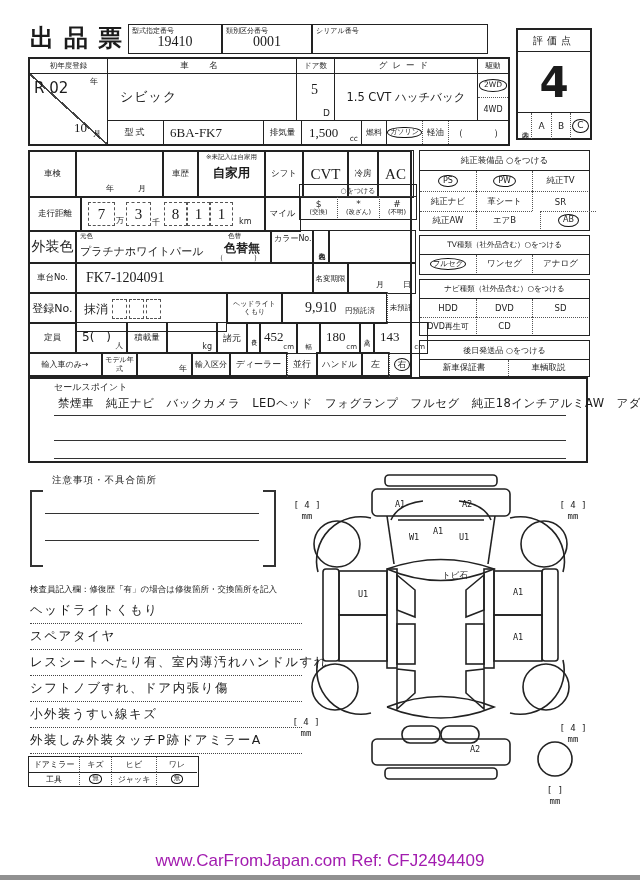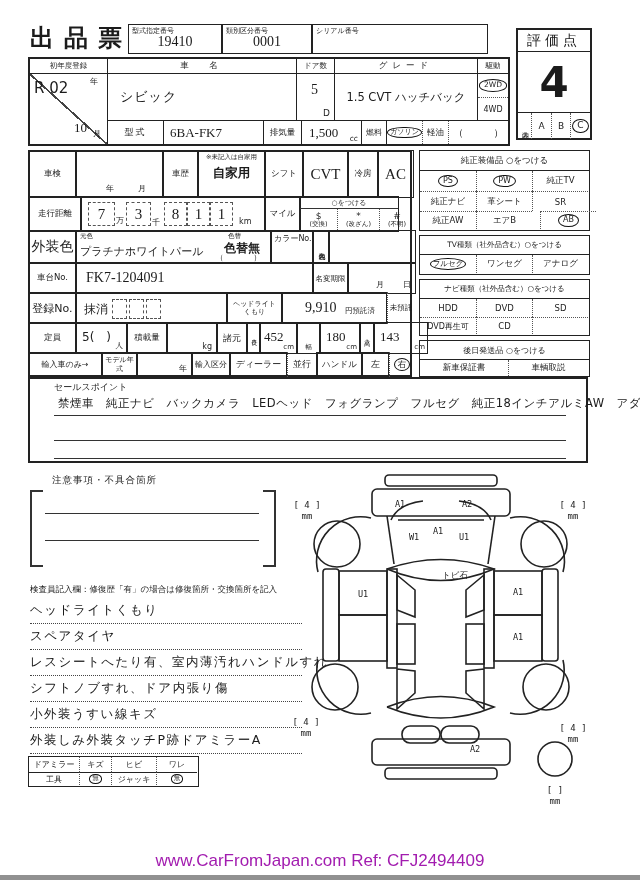--- a/index.html
+++ b/index.html
@@ -33,21 +33,21 @@
   </div>
   <div class="c" style="left:222px;top:24px;width:90px;height:30px">
     <span class="tl">類別区分番号</span>
     <span class="bv mono">0001</span>
   </div>
   <div class="c" style="left:312px;top:24px;width:176px;height:30px">
     <span class="tl">シリアル番号</span>
   </div>
 
   <div class="c b2" style="left:516px;top:28px;width:76px;height:112px">
-    <div class="n fx" style="left:0;top:0;width:72px;height:22px;border-bottom:1.3px solid #222;font-size:14px;letter-spacing:4px">評価点</div>
+    <div class="n fx" style="left:0;top:0;width:72px;height:22px;border-bottom:1.3px solid #222;font-size:10px;letter-spacing:4px">評価点</div>
     <div class="n fx" style="left:0;top:22px;width:72px;height:60px;font-size:42px;font-weight:bold">4</div>
     <div class="n" style="left:0;top:82px;width:72px;height:26px;border-top:1.3px solid #222">
       <div class="n fx vert" style="left:0;top:0;width:14px;height:26px;border-right:1.1px dotted #555;font-size:7px">内装</div>
       <div class="n fx" style="left:14px;top:0;width:19px;height:26px;font-size:9px">A</div>
       <div class="n fx" style="left:33px;top:0;width:19px;height:26px;border-left:1.1px dotted #555;font-size:9px">B</div>
       <div class="n fx" style="left:52px;top:0;width:20px;height:26px;border-left:1.1px dotted #555">
           <span class="circ" style="font-size:9px">C</span>
         </div>
     </div>
   </div>
@@ -114,21 +114,21 @@
       <div class="n dash fx mono" style="left:7px;top:5px;width:27px;height:24px;font-size:15px">7</div>
       <span class="n" style="left:35px;top:18px;font-size:8px">万</span>
       <div class="n dash fx mono" style="left:45px;top:5px;width:25px;height:24px;font-size:15px">3</div>
       <span class="n" style="left:71px;top:20px;font-size:8px">千</span>
       <div class="n dash fx mono" style="left:83px;top:5px;width:23px;height:24px;font-size:15px">8</div>
       <div class="n dash fx mono" style="left:106px;top:5px;width:23px;height:24px;font-size:15px">1</div>
       <div class="n dash fx mono" style="left:129px;top:5px;width:23px;height:24px;font-size:15px">1</div>
       <span class="n" style="left:158px;top:20px;font-size:8px">km</span>
     </div>
     <div class="c fx" style="left:234px;top:44px;width:37px;height:36px;font-size:8.5px">マイル</div>
-    <div class="c" style="left:269px;top:44px;width:100px;height:36px">
+    <div class="c" style="left:269px;top:32px;width:118px;height:36px">
       <div class="n fx" style="left:0;top:0;width:100%;height:12px;border-bottom:1px solid #333;font-size:7px">○をつける</div>
       <div class="n col" style="left:0;top:12px;width:38px;height:21px;border-right:1.1px dotted #555">
         <span style="font-size:9px">$</span>
           <span style="font-size:6.5px">(交換)</span>
       </div>
       <div class="n col" style="left:38px;top:12px;width:42px;height:21px;border-right:1.1px dotted #555">
         <span style="font-size:9px">*</span>
           <span style="font-size:6.5px">(改ざん)</span>
       </div>
       <div class="n col" style="left:80px;top:12px;width:34px;height:21px">
@@ -153,21 +153,21 @@
 
     <div class="c fx" style="left:-2px;top:110px;width:49px;height:32px;font-size:8.5px">車台No.</div>
     <div class="c mono" style="left:45px;top:110px;width:239px;height:32px;display:flex;align-items:center;padding-left:10px;font-size:14px">FK7-1204091</div>
     <div class="c fx" style="left:282px;top:110px;width:37px;height:32px;font-size:7.5px;line-height:1.2;padding:2px">名変期限</div>
     <div class="c" style="left:317px;top:110px;width:69px;height:32px">
       <span class="n" style="left:28px;bottom:3px;font-size:8px">月</span>
       <span class="n" style="left:55px;bottom:3px;font-size:8px">日</span>
     </div>
 
     <div class="c fx" style="left:-2px;top:140px;width:49px;height:32px;font-size:11px">登録No.</div>
-    <div class="c" style="left:45px;top:140px;width:152px;height:32px">
+    <div class="c" style="left:45px;top:140px;width:152px;height:40px">
       <span class="n" style="left:8px;top:8px;font-size:12px">抹消</span>
       <div class="n dash" style="left:36px;top:6px;width:15px;height:20px"></div>
       <div class="n dash" style="left:53px;top:6px;width:15px;height:20px"></div>
       <div class="n dash" style="left:70px;top:6px;width:15px;height:20px"></div>
     </div>
     <div class="c fx" style="left:197px;top:140px;width:55px;height:32px;font-size:7px;line-height:1.2;padding:2px">ヘッドライトくもり</div>
     <div class="c" style="left:252px;top:140px;width:105px;height:32px">
       <span class="n mono" style="left:22px;top:7px;font-size:14px">9,910</span>
       <span class="n" style="left:62px;top:13px;font-size:7.5px">円預託済</span>
     </div>

